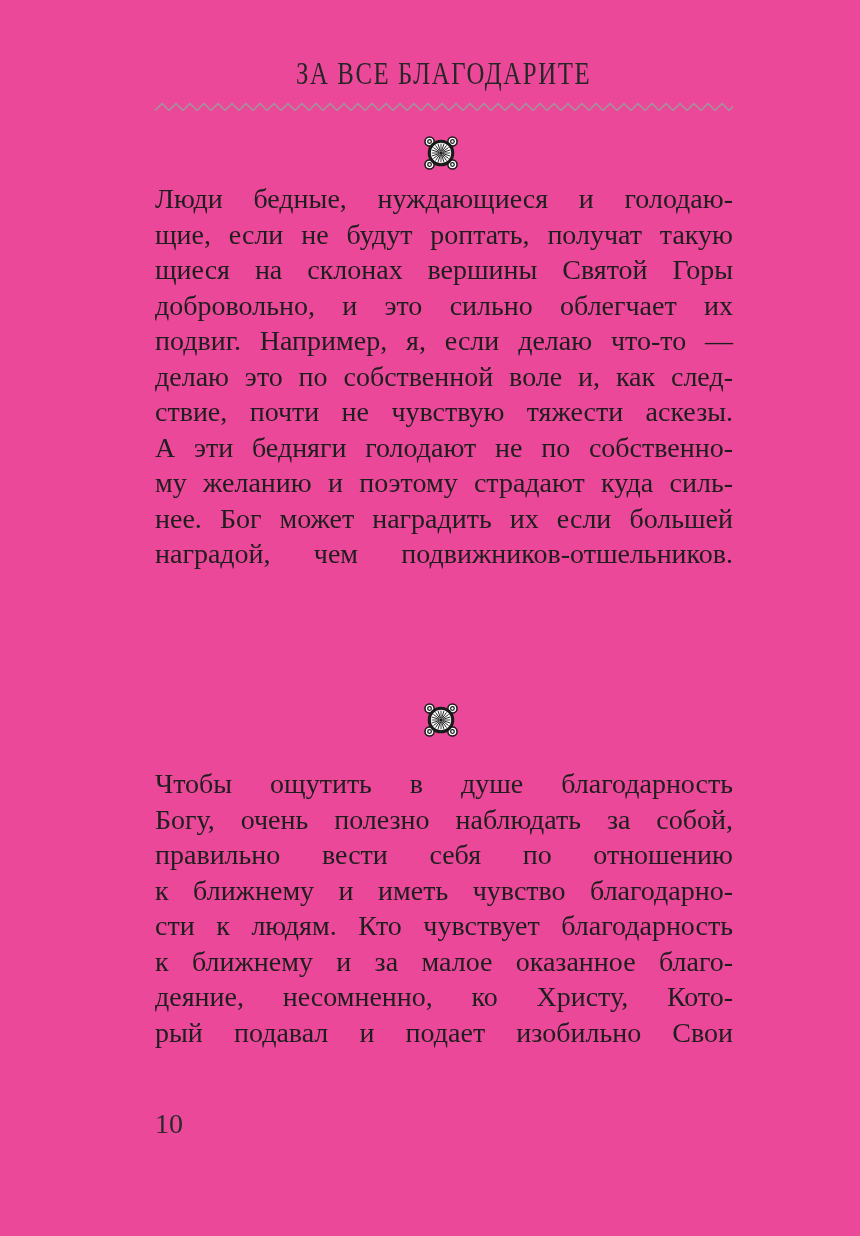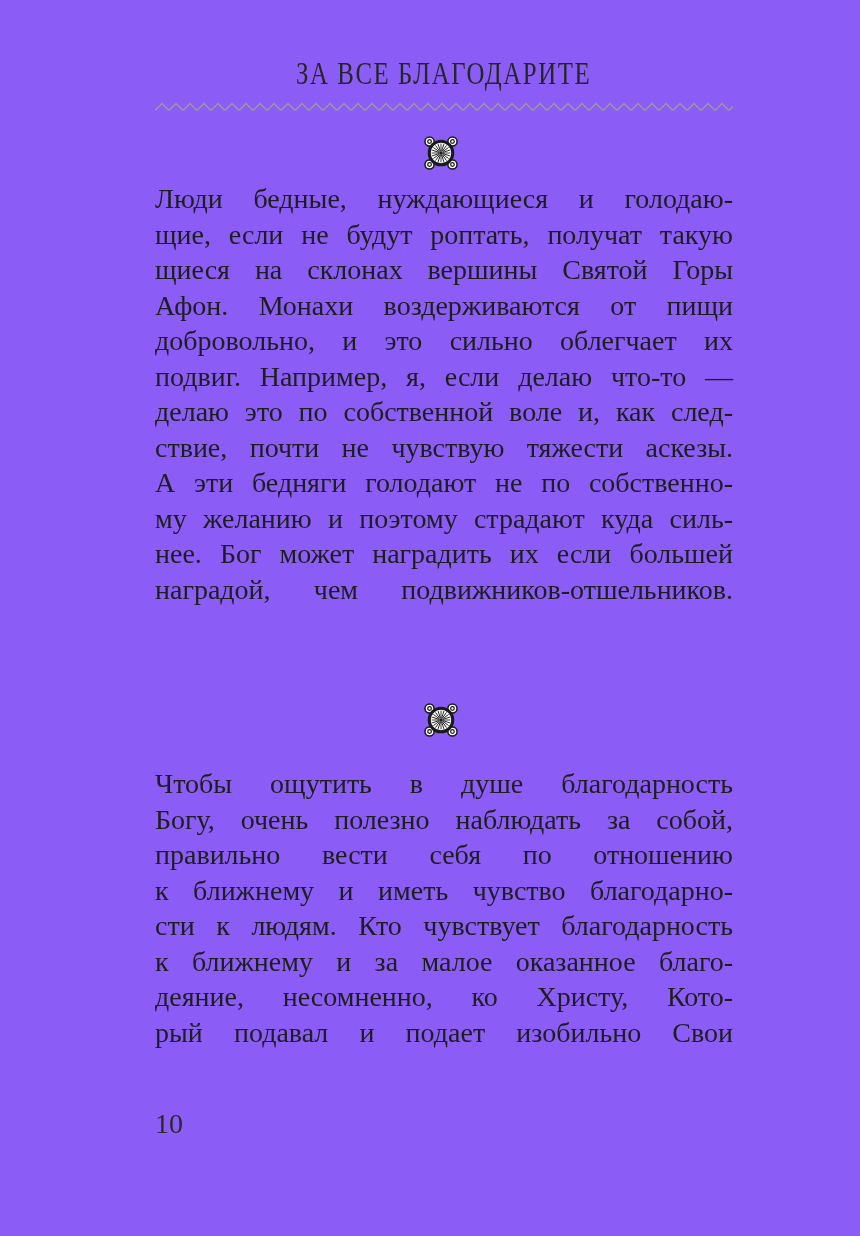--- a/index.html
+++ b/index.html
@@ -4,21 +4,21 @@
 <style>
   html, body {
     margin: 0;
     padding: 0;
     background: #ffffff;
   }
   .page {
     position: relative;
     width: 860px;
     height: 1236px;
-    background: #8b5cf6;
+    background: #ec4899;
     overflow: hidden;
     font-family: "Liberation Serif", "DejaVu Serif", serif;
     color: #1e1e1e;
   }
   .running-head {
     position: absolute;
     top: 56px;
     left: 155px;
     width: 578px;
     text-align: center;
@@ -128,21 +128,20 @@
   </svg>
 
   <svg class="ornament ornament-1" viewBox="0 0 44 44" xmlns="http://www.w3.org/2000/svg" aria-hidden="true">
     <use href="#rosette"></use>
   </svg>
 
   <div class="para para-1">
     <div class="line">Люди бедные, нуждающиеся и голодаю-</div>
     <div class="line">щие, если не будут роптать, получат такую</div>
     <div class="line">щиеся на склонах вершины Святой Горы</div>
-    <div class="line">Афон. Монахи воздерживаются от пищи</div>
     <div class="line">добровольно, и это сильно облегчает их</div>
     <div class="line">подвиг. Например, я, если делаю что-то —</div>
     <div class="line">делаю это по собственной воле и, как след-</div>
     <div class="line">ствие, почти не чувствую тяжести аскезы.</div>
     <div class="line">А эти бедняги голодают не по собственно-</div>
     <div class="line">му желанию и поэтому страдают куда силь-</div>
     <div class="line">нее. Бог может наградить их если большей</div>
     <div class="line">наградой, чем подвижников-отшельников.</div>
   </div>
 

